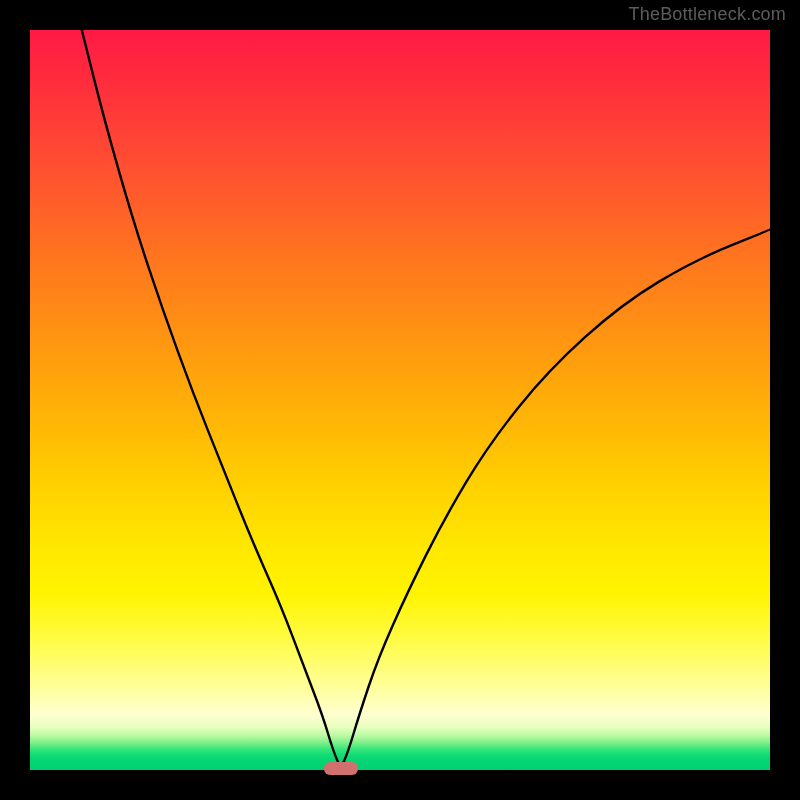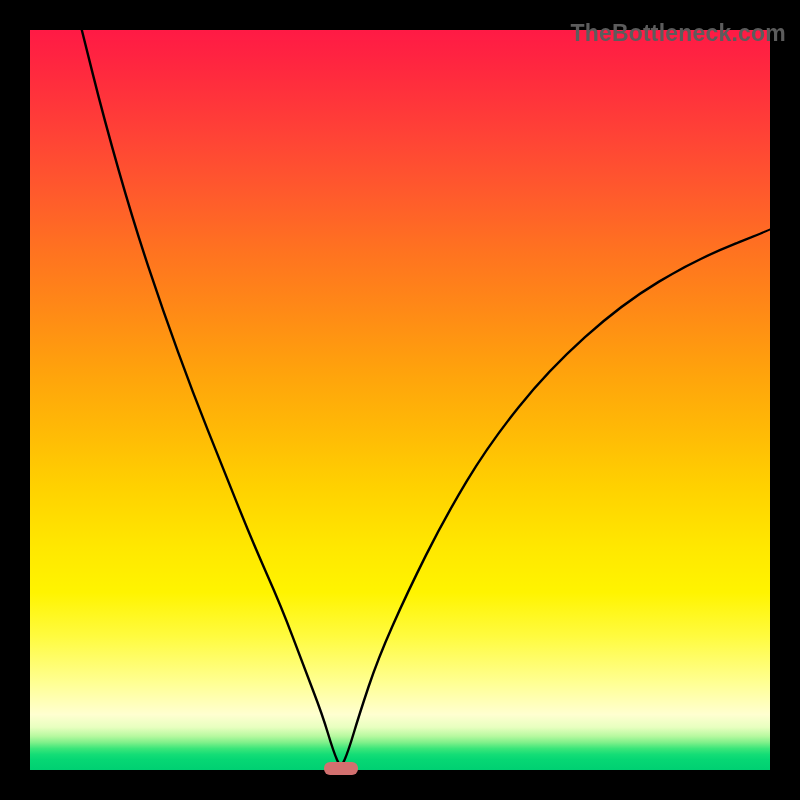--- a/index.html
+++ b/index.html
@@ -12,24 +12,24 @@
     font-family: Arial, Helvetica, sans-serif;
   }
   .frame {
     position: relative;
     width: 800px;
     height: 800px;
     background: #000;
   }
   .watermark {
     position: absolute;
-    top: 20px;
+    top: 4px;
     right: 14px;
-    font-size: 23px;
-    font-weight: 700;
+    font-size: 18px;
+    font-weight: 400;
     color: #5c5c5c;
     letter-spacing: 0.2px;
     z-index: 20;
   }
   .gradient-area {
     position: absolute;
     left: 30px;
     top: 30px;
     width: 740px;
     height: 740px;

